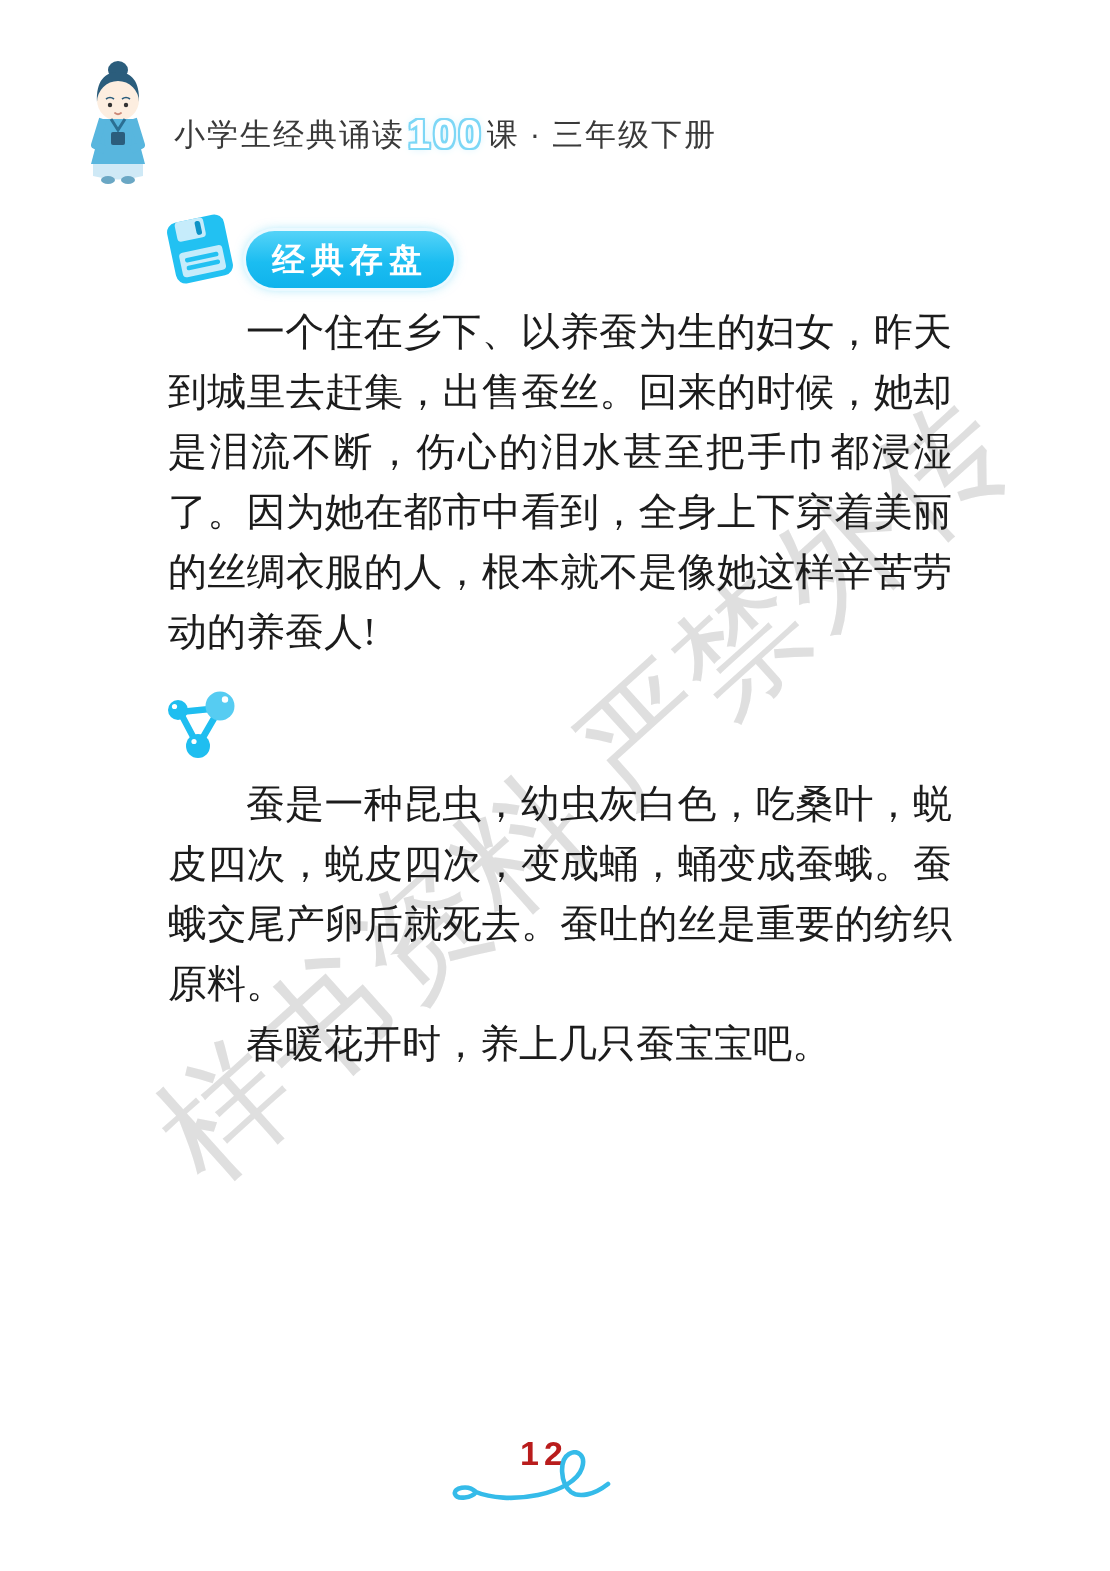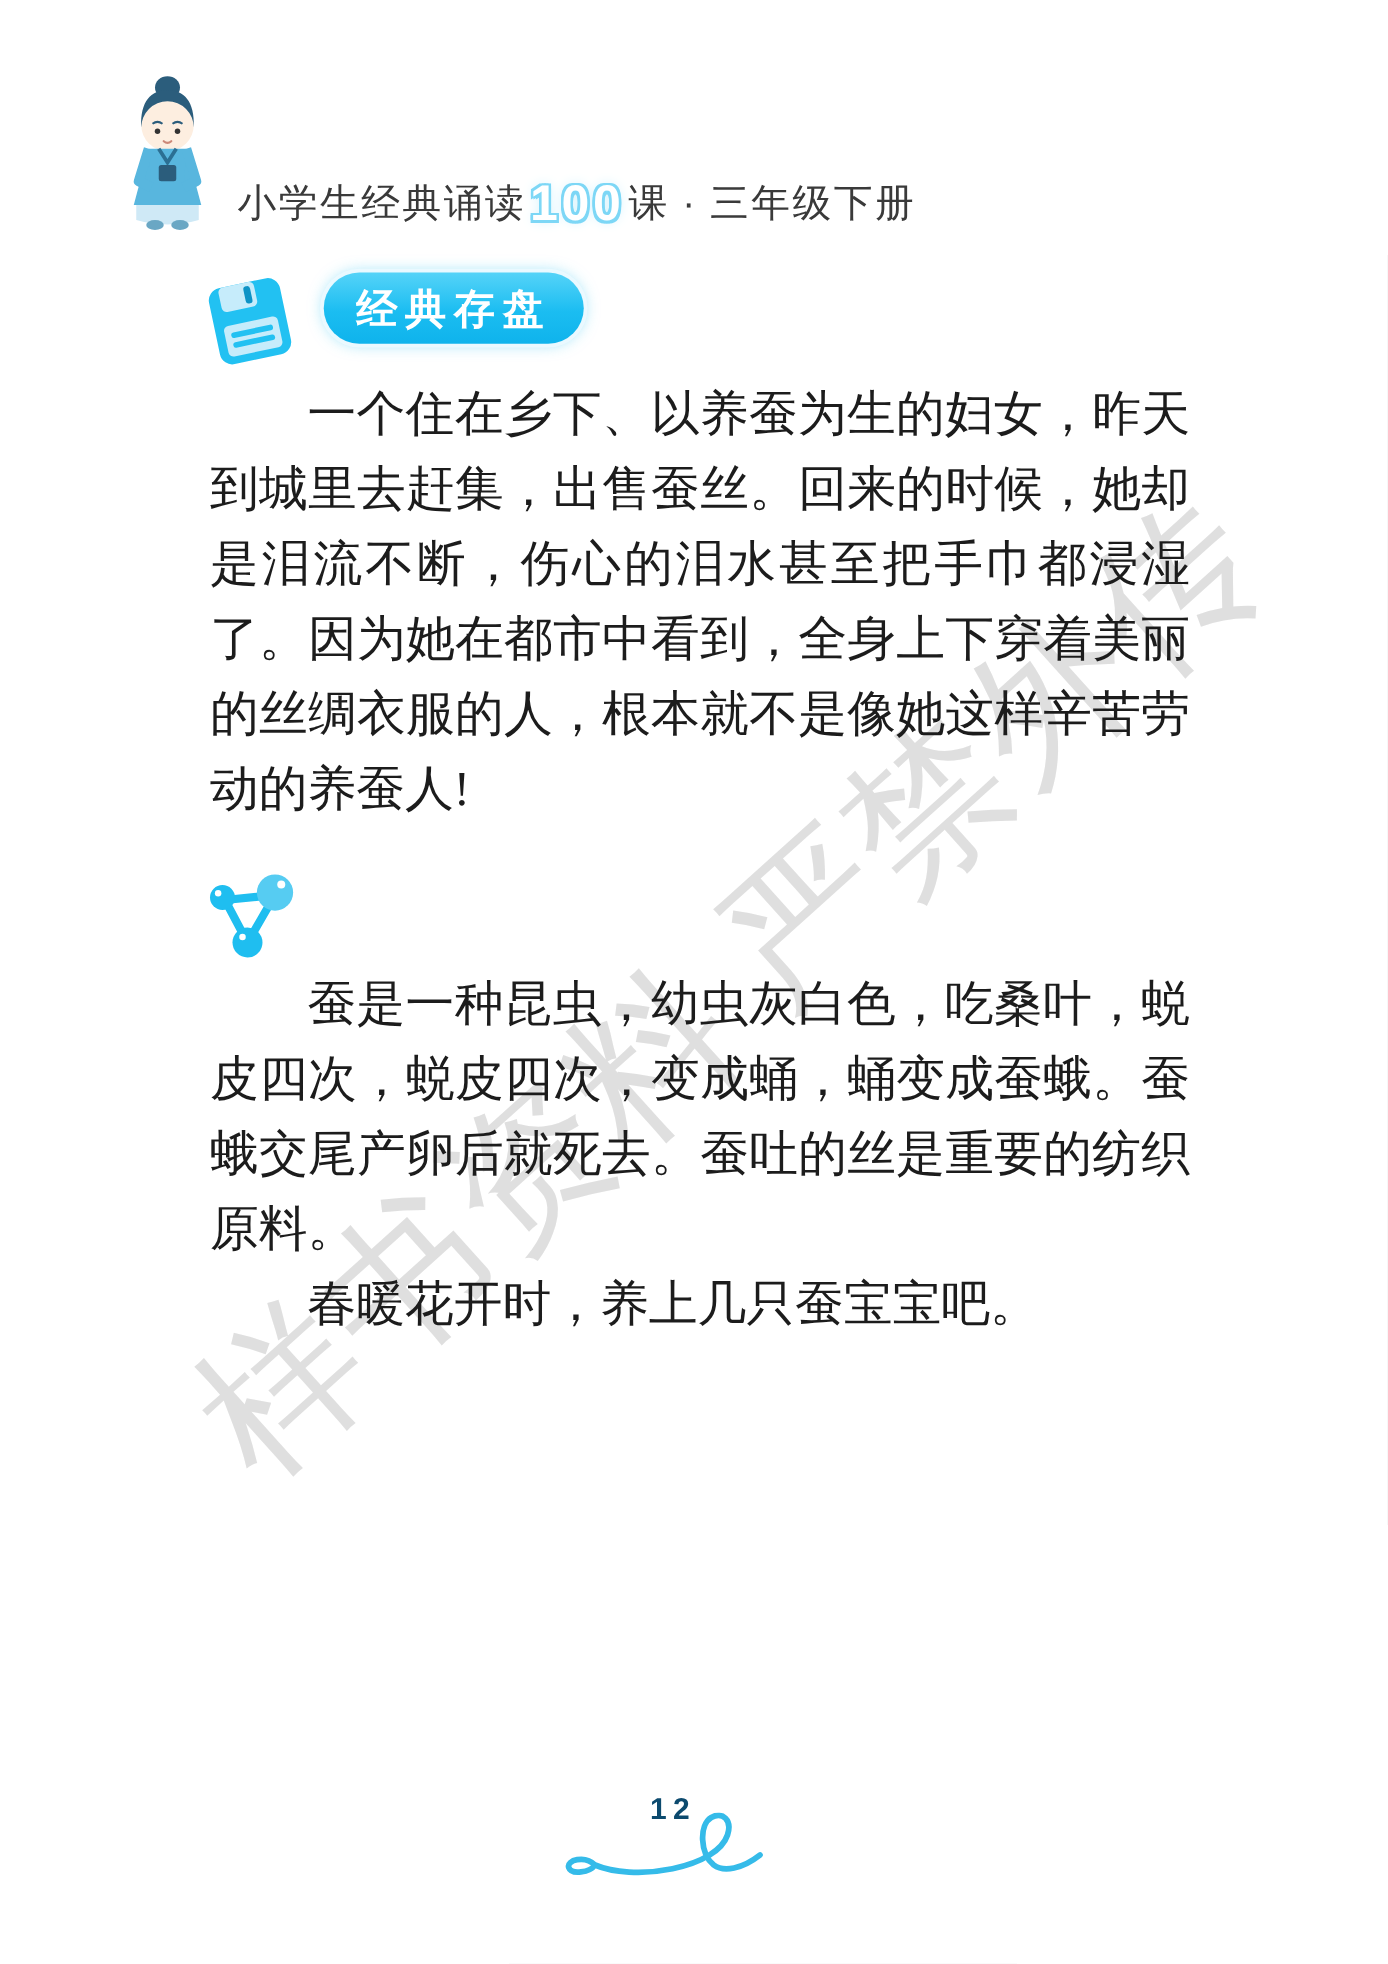--- a/index.html
+++ b/index.html
@@ -12,37 +12,37 @@
   
   .watermark {
     position:absolute; left:585px; top:790px;
     transform:translate(-50%,-50%) rotate(-42deg);
     font-size:128px; letter-spacing:4px; white-space:nowrap;
     color:#d8d8d8; opacity:.8; z-index:0;
     font-family:"Liberation Serif","DejaVu Serif",serif;
   }
 
   
-  .header { position:absolute; left:92px; top:58px; display:flex; align-items:flex-end; z-index:2; }
+  .header { position:absolute; left:76px; top:58px; display:flex; align-items:center; z-index:2; }
   .mascot { width:84px; height:128px; flex:0 0 auto; }
   .title {
     margin:24px 0 0 14px; font-family:"Liberation Sans","DejaVu Sans",sans-serif;
     font-size:31px; color:#3a3a3a; letter-spacing:2px; white-space:nowrap; font-weight:500;
   }
   .title .num {
     font-size:40px; font-weight:bold; color:#ffffff; letter-spacing:3px; margin:0 3px;
     text-shadow:-2px -2px 0 #7dd7f6, 2px -2px 0 #7dd7f6, -2px 2px 0 #7dd7f6, 2px 2px 0 #7dd7f6,
                 -2px 0 0 #7dd7f6, 2px 0 0 #7dd7f6, 0 -2px 0 #7dd7f6, 0 2px 0 #7dd7f6, 0 0 10px #c4edfb;
     vertical-align:-3px;
   }
   .title .sep { margin:0 10px; color:#3a3a3a; }
 
   
   .content { position:absolute; left:168px; top:218px; width:784px; z-index:1; }
-  .section-head { display:flex; align-items:flex-start; height:70px;gap:13px; }
+  .section-head { display:flex; align-items:flex-end; height:70px; }
   .section-head .s-icon { width:76px; height:78px; flex:0 0 auto; margin-left:-6px; }
   .badge {
     margin-left:8px; height:57px; line-height:57px; padding:0 26px;
     border-radius:30px; color:#ffffff;
     font-family:"Liberation Sans","DejaVu Sans",sans-serif;
     font-size:33px; font-weight:bold; letter-spacing:6px;
     background:linear-gradient(180deg,#55d3f8 0%,#1bbdf1 55%,#0fb3ec 100%);
     box-shadow:0 0 0 3px rgba(236,250,255,.9), 0 0 12px rgba(41,195,243,.55);
   }
   .content p {
@@ -51,21 +51,21 @@
   }
   .content p.first { margin-top:14px; }
   .section-head.second { margin-top:30px; }
   .content p.after-head { margin-top:12px; }
 
   
   .footer { position:absolute; left:440px; top:1428px; width:230px; height:80px; z-index:1; }
   .pagenum {
     position:absolute; left:80px; top:6px;
     font-family:"Liberation Sans","DejaVu Sans",sans-serif;
-    font-size:24px; font-weight:bold; letter-spacing:5px; color:#0c4a6e;
+    font-size:34px; font-weight:bold; letter-spacing:5px; color:#b91c1c;
   }
   .flourish { position:absolute; left:8px; top:22px; width:194px; height:58px; }
 </style>
 </head>
 <body>
 
 <div class="page">
 
   <div class="watermark">样书资料 严禁外传</div>
 

